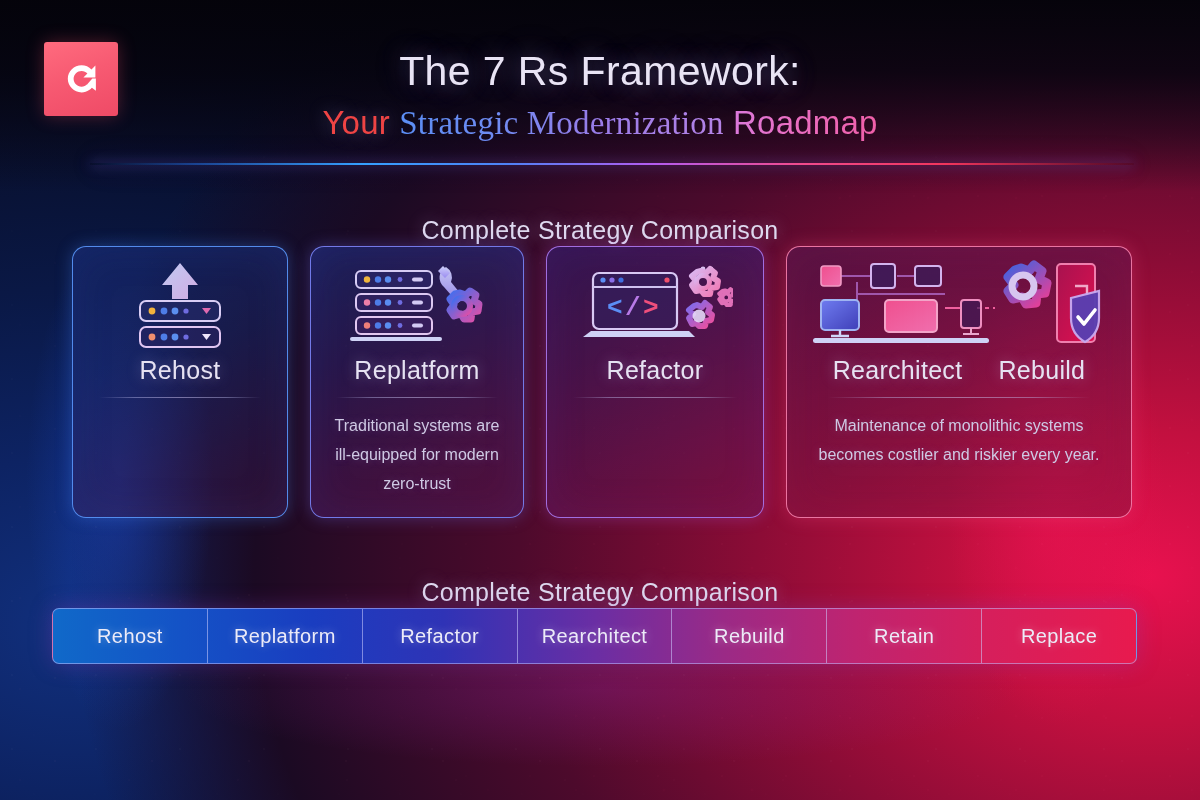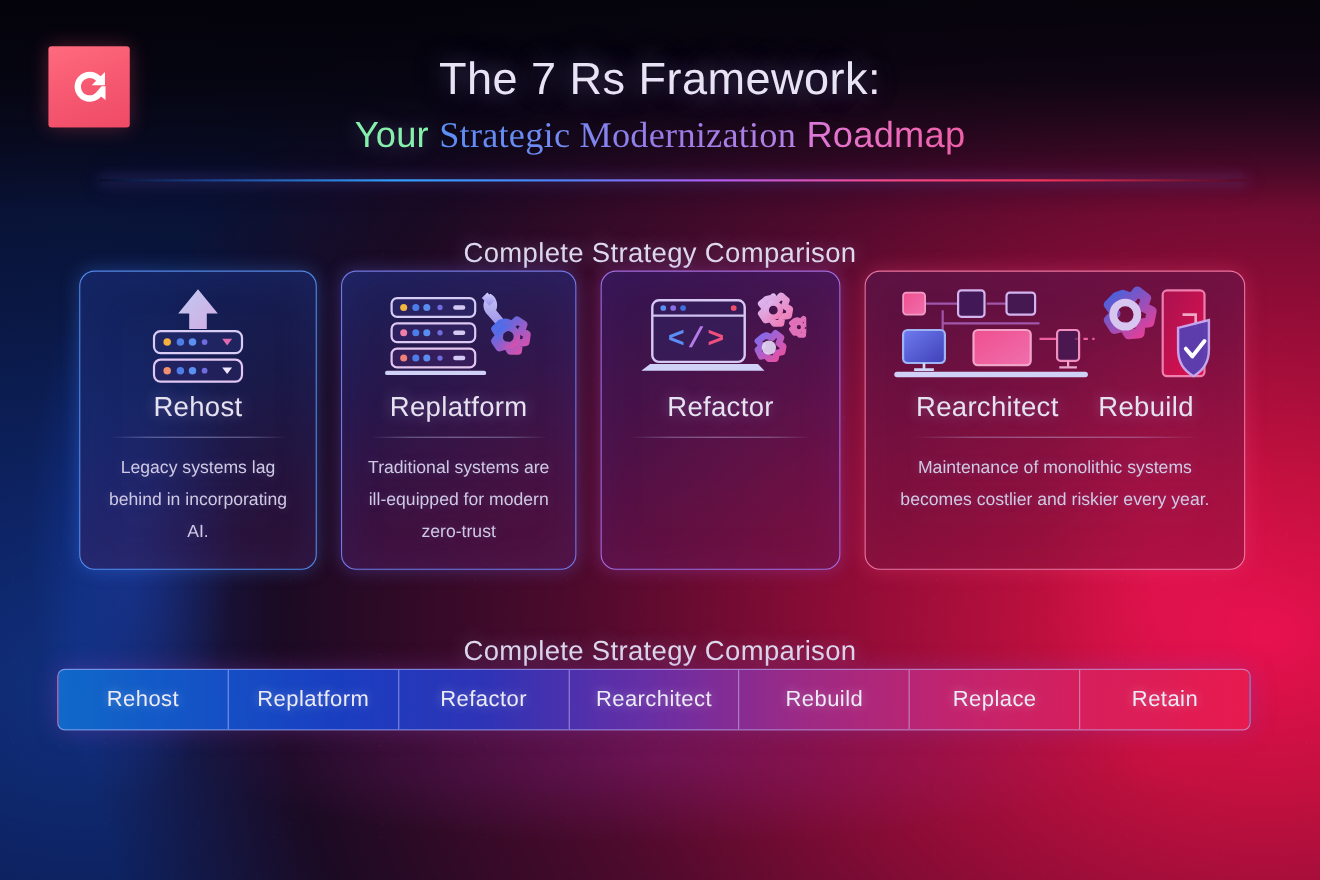--- a/index.html
+++ b/index.html
@@ -98,21 +98,21 @@
   }
   .title2 {
     position: absolute;
     left: 0; right: 0; top: 104px;
     text-align: center;
     font-size: 33px;
     font-weight: 400;
     letter-spacing: 0.2px;
     white-space: nowrap;
   }
-  .t2-a { color: #86efac; text-shadow: 0 0 18px rgba(180,175,235,0.4); }
+  .t2-a { color: #ef4444; text-shadow: 0 0 18px rgba(180,175,235,0.4); }
   .t2-b {
     background: linear-gradient(90deg, #5b8ef5 0%, #6f8bf2 30%, #9a7ce8 62%, #b483e6 100%);
     -webkit-background-clip: text; background-clip: text;
     -webkit-text-fill-color: transparent; color: transparent; font-family: Liberation Serif, serif;
   }
   .t2-c {
     background: linear-gradient(90deg, #d77be0 0%, #e96fc4 40%, #ef5fa8 100%);
     -webkit-background-clip: text; background-clip: text;
     -webkit-text-fill-color: transparent; color: transparent;
   }
@@ -320,21 +320,20 @@
             <circle cx="44" cy="80" r="3.4" fill="#4e7de8"></circle>
             <circle cx="55" cy="80" r="3.4" fill="#5b8ff0"></circle>
             <circle cx="66" cy="80" r="2.6" fill="#6f6ce0"></circle>
             <path d="M82 77 h9 l-4.5 6 z" fill="#efe6fb"></path>
           </svg>
         </div>
         <div class="card-titles">
           <div class="card-title">Rehost</div>
         </div>
         <div class="card-rule"></div>
-        <div class="card-desc">Legacy systems lag behind in incorporating AI.</div>
       </div>
 
       <div class="card" id="card-replatform">
         <div class="icon-wrap">
           <svg class="ic" width="150" height="96" viewBox="0 0 150 96">
             <defs>
               <linearGradient id="g2a" x1="0" y1="0" x2="1" y2="1">
                 <stop offset="0" stop-color="#3f6ff0"></stop>
                   <stop offset="1" stop-color="#e04fa8"></stop>
               </linearGradient>
@@ -489,18 +488,18 @@
     </div>
 
     <div class="section-head" id="head-bottom">Complete Strategy Comparison</div>
 
     <div class="strip">
       <div class="strip-cell">Rehost</div>
       <div class="strip-cell">Replatform</div>
       <div class="strip-cell">Refactor</div>
       <div class="strip-cell">Rearchitect</div>
       <div class="strip-cell">Rebuild</div>
+      <div class="strip-cell">Retain</div>
       <div class="strip-cell">Replace</div>
-      <div class="strip-cell">Retain</div>
     </div>
 
   </div>
 </div>
 
 </body></html>

